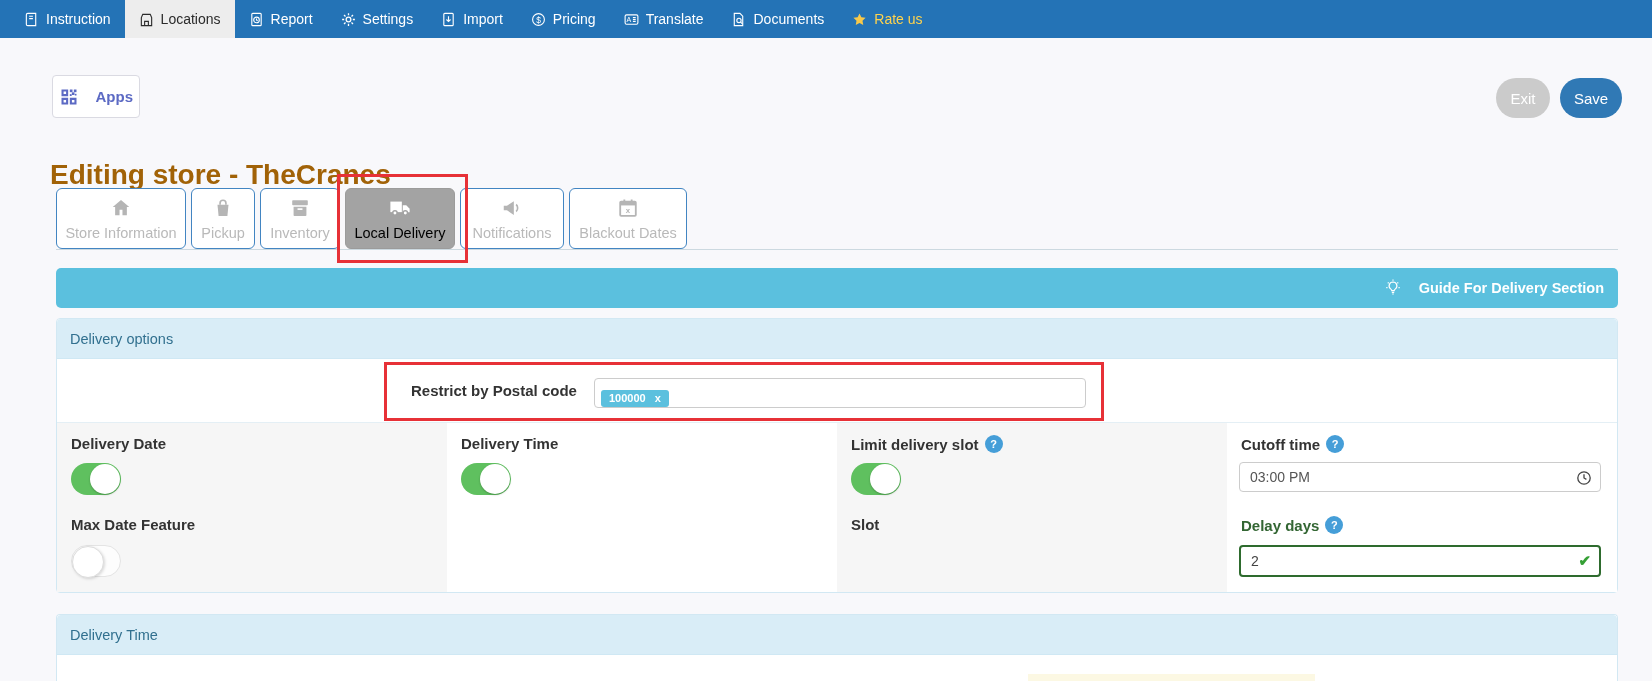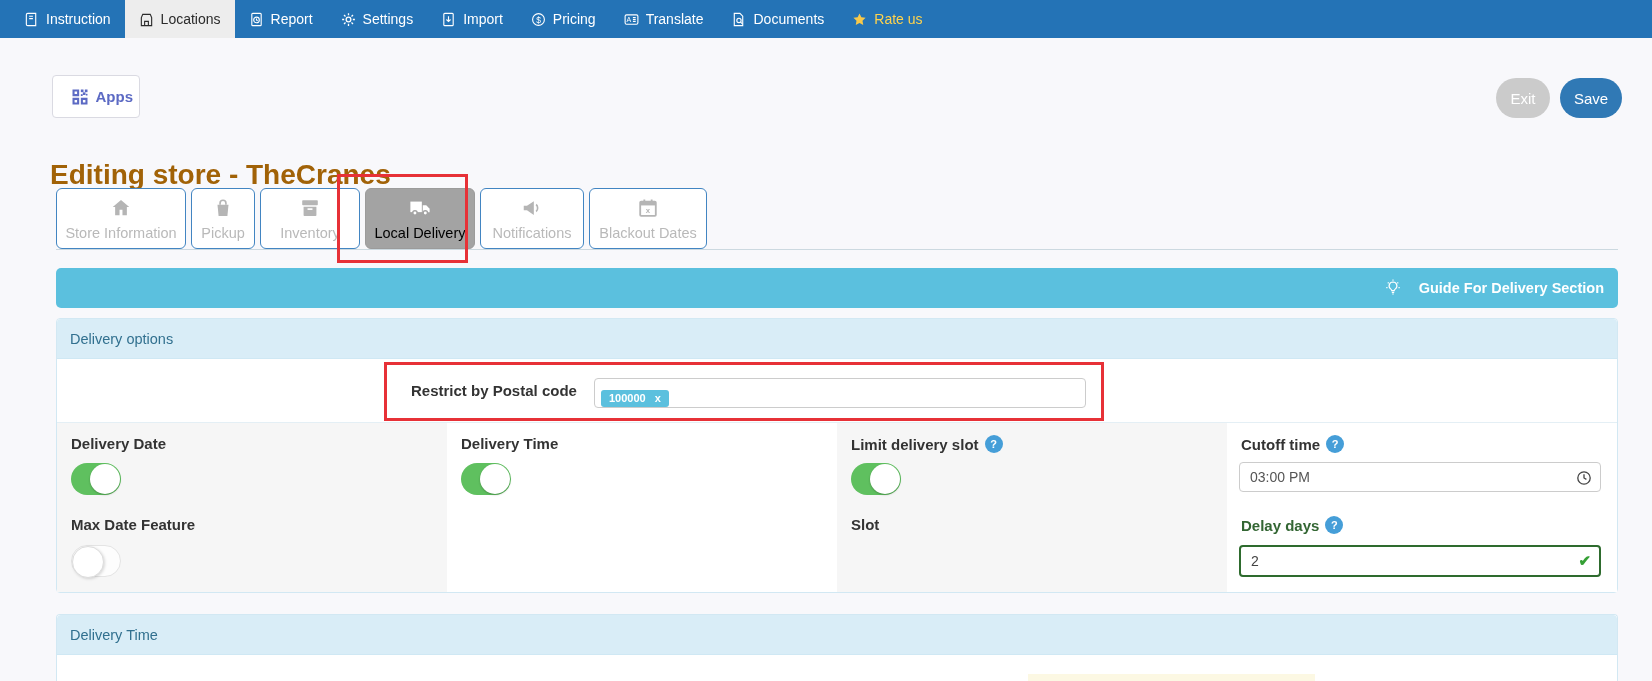--- a/index.html
+++ b/index.html
@@ -11,39 +11,39 @@
             background:#2473b6; display:flex; align-items:stretch; padding-left:10px; }
   .nav-item { display:flex; align-items:center; gap:7px; padding:0 14px; color:#fff;
               font-size:14px; cursor:pointer; white-space:nowrap; }
   .nav-item svg { width:15px; height:15px; }
   .nav-item.active { background:#ededed; color:#2b2b2b; }
   .nav-item.rate { color:#ffd34d; }
 
   
   .apps-btn { position:absolute; left:52px; top:75px; width:88px; height:43px;
               background:#fff; border:1px solid #dadae2; border-radius:4px;
-              display:flex; align-items:center; justify-content:flex-end; gap:6px;
+              display:flex; align-items:center; justify-content:space-between; gap:6px;
               color:#5c6ac4; font-weight:bold; font-size:15px; cursor:pointer; }
   .pill { position:absolute; top:78px; height:40px; border:none; border-radius:20px;
           color:#fff; font-size:15px; font-family:inherit; cursor:pointer; }
   .exit-btn { left:1496px; width:54px; background:#cbcbcb; }
   .save-btn { left:1560px; width:62px; background:#3079b5; }
 
   .page-title { position:absolute; left:50px; top:140px; font-size:28px; color:#a16207; }
 
   
   .tabs { position:absolute; left:56px; top:188px; width:1562px; height:62px;
           display:flex; gap:5px; border-bottom:1px solid #ccd9e0; }
   .tab { display:flex; flex-direction:column; align-items:center; justify-content:center;
          gap:6px; border:1px solid #4285c2; border-radius:6px; background:#fff;
          color:#b9b9b9; font-size:14.5px; cursor:pointer; }
   .tab svg { width:22px; height:22px; color:#b5b5b5; }
   .tab.active { background:#a3a3a3; border-color:#9b9b9b; color:#000000; }
   .tab.active svg { color:#fff; }
-  .tab:nth-child(1){width:130px} .tab:nth-child(2){width:64px} .tab:nth-child(3){width:100px}
+  .tab:nth-child(1){width:130px} .tab:nth-child(2){width:64px} .tab:nth-child(3){width:80px}
   .tab:nth-child(4){width:110px} .tab:nth-child(5){width:104px} .tab:nth-child(6){width:118px}
 
   .annotation { position:absolute; border:3px solid #e73137; z-index:50; pointer-events:none; }
   .anno-tab    { left:337px; top:174px; width:131px; height:89px; }
   .anno-postal { left:384px; top:362px; width:720px; height:59px; }
 
   
   .guide { position:absolute; left:56px; top:268px; width:1562px; height:40px;
            background:#5bc0de; border-radius:5px; display:flex; align-items:center;
            justify-content:flex-end; gap:17px; padding-right:14px; color:#fff;

